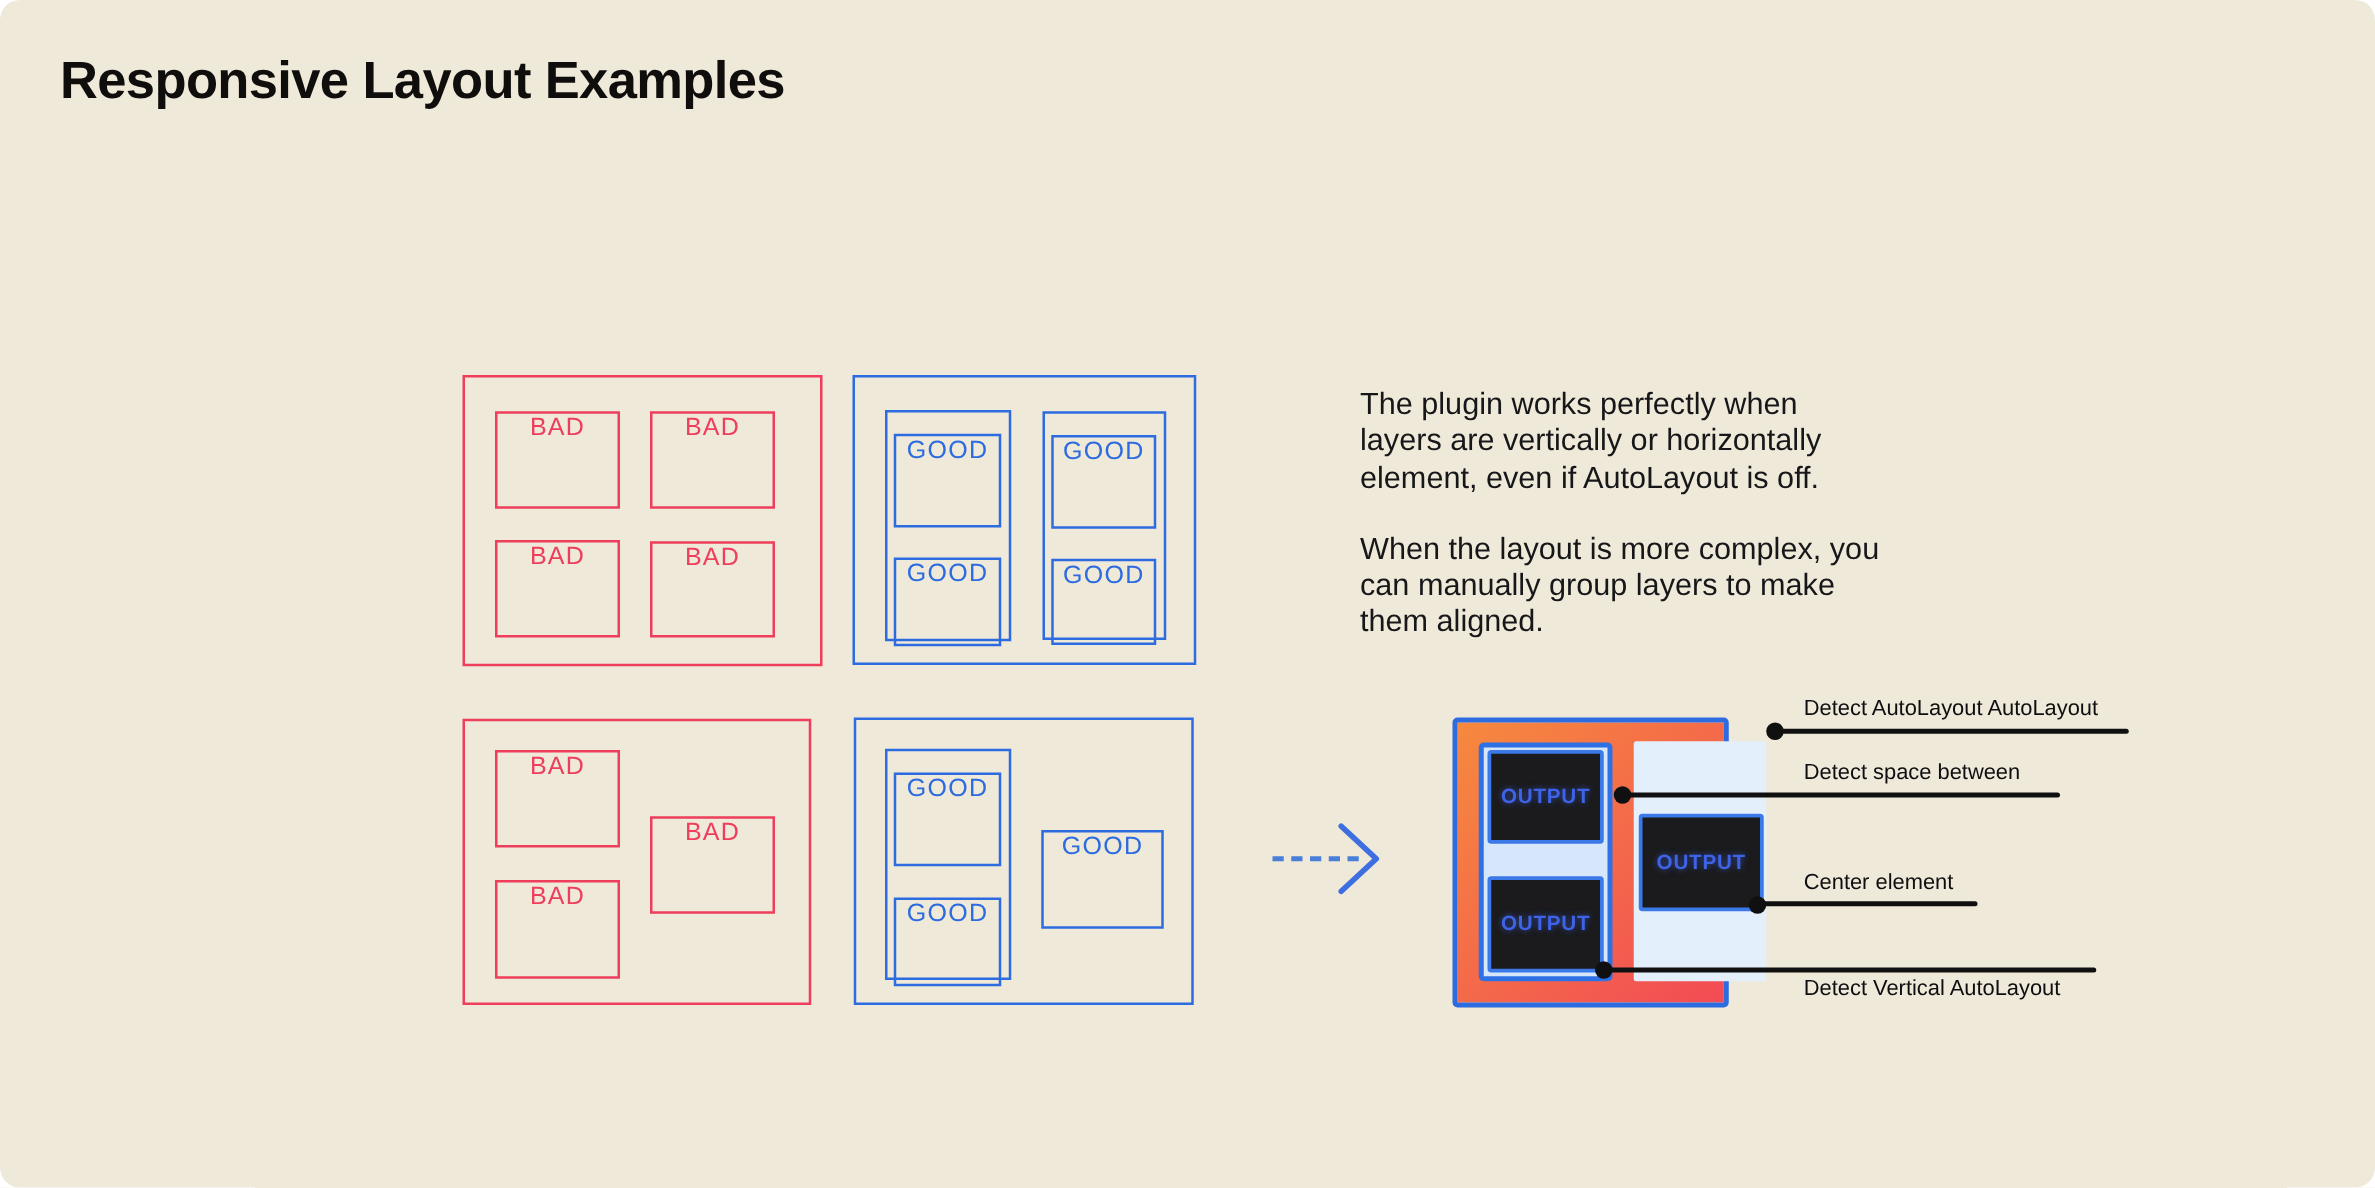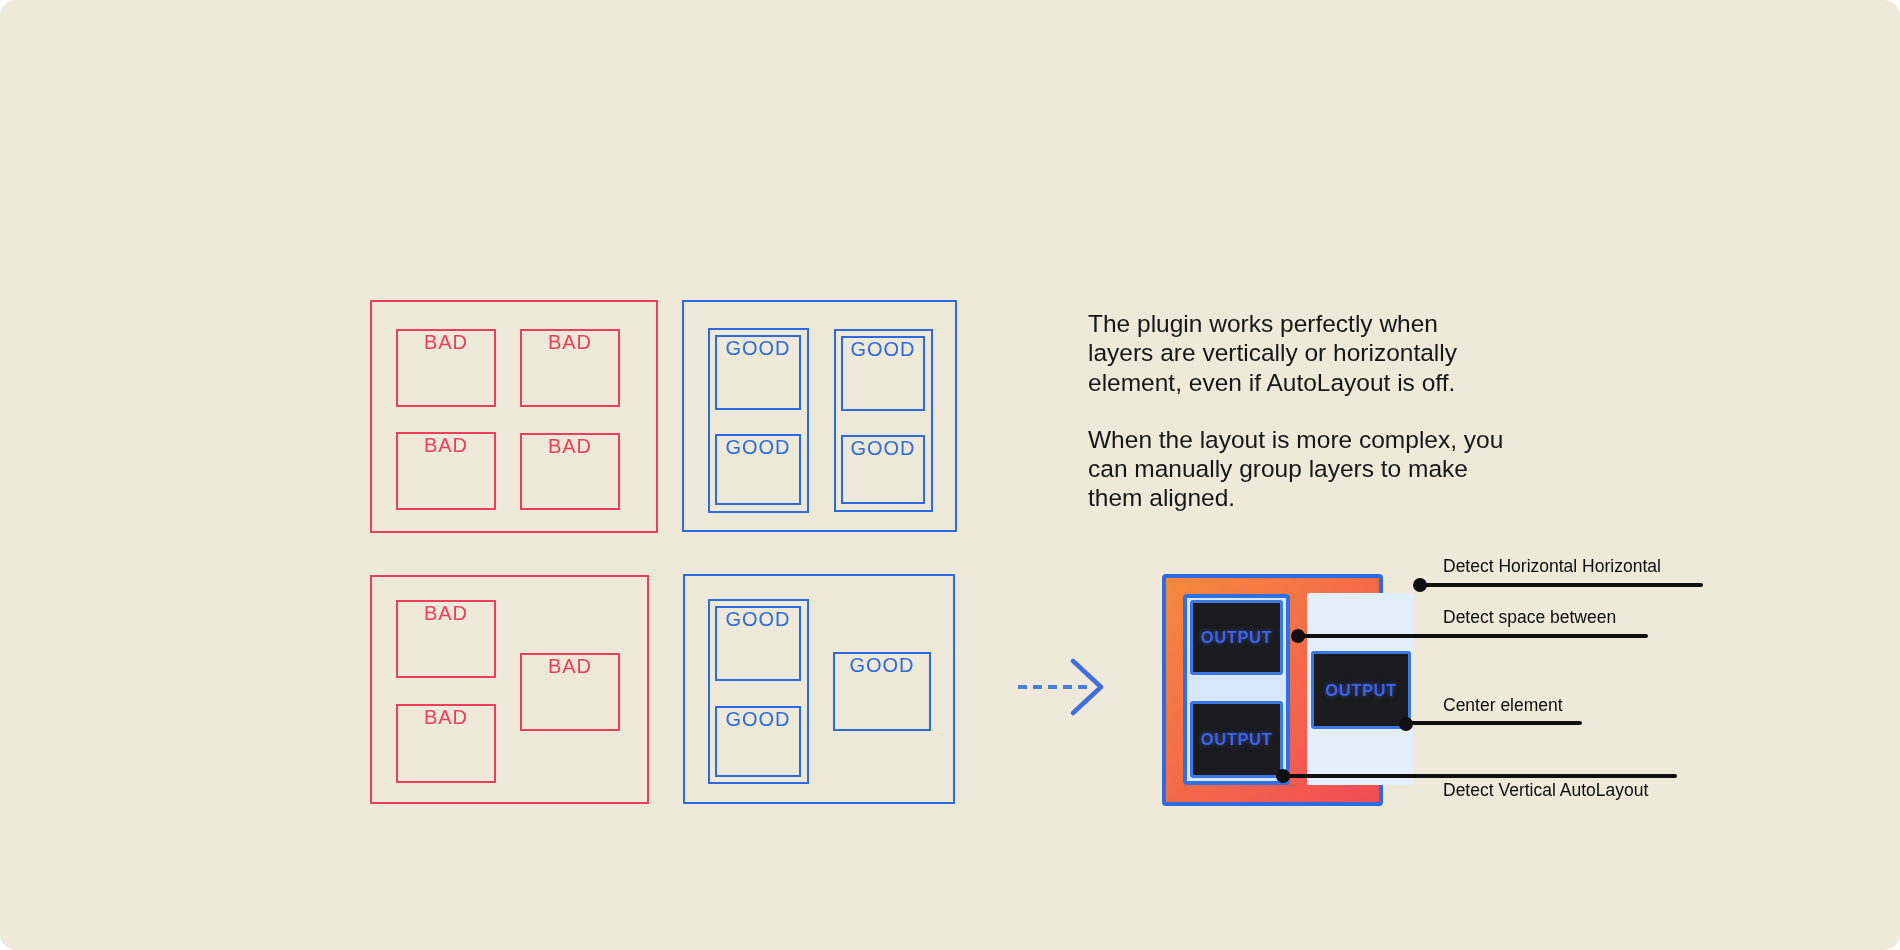--- a/index.html
+++ b/index.html
@@ -22,21 +22,21 @@
   .group.red{border:2.5px solid var(--red);}
   .group.blue{border:2.5px solid var(--blue);}
   .wrap{position:absolute; box-sizing:border-box;}
   .wrap.blue{border:2.5px solid var(--blue);}
   .box{
     position:absolute; box-sizing:border-box;
     display:flex; align-items:flex-start; justify-content:center;
     font-size:20px; font-weight:500; letter-spacing:1px;
   }
   .box.red{border:2.5px solid var(--red); color:var(--red);}
-  .box.blue{border:2.5px solid var(--blue); color:var(--blue);}
+  .box.blue{border:2.5px solid var(--blue); color:var(--blue);margin-top:12px;}
   
   .desc{position:absolute; left:1088px; top:309px; width:500px;
         font-size:24.5px; line-height:29.3px; color:#17171A;}
   .desc .para2{margin-top:28px;}
   .desc b{font-weight:400;text-align:right;}
   
   .arrow{position:absolute; left:1005px; top:650px;}
   
   .output{position:absolute; left:1162px; top:574px; width:221px; height:232px;}
   .out-frame{
@@ -63,20 +63,21 @@
   
   .ann-label{position:absolute; font-size:17.5px; color:#0E0E10; white-space:nowrap;}
   .ann-line{position:absolute; height:4px; background:#101010; border-radius:2px;}
   .ann-dot{position:absolute; width:14px; height:14px; border-radius:50%; background:#101010;}
 </style>
 </head>
 <body>
 
 <div class="page">
 
+  <h1 class="title">Responsive Layout Examples</h1>
 
   <div class="group red" style="left:370px;top:300px;width:288px;height:233px;">
     <div class="box red" style="left:24px;top:27px;width:100px;height:78px;">
       <span>BAD</span>
       </div>
     <div class="box red" style="left:148px;top:27px;width:100px;height:78px;">
       <span>BAD</span>
       </div>
     <div class="box red" style="left:24px;top:130px;width:100px;height:78px;">
       <span>BAD</span>
@@ -160,21 +161,21 @@
         <span>OUTPUT</span>
         </div>
     </div>
     <div class="out-box" style="left:149px;top:77px;width:100px;height:78px;">
       <span>OUTPUT</span>
       </div>
   </div>
 
   <div class="ann-dot" style="left:1413px;top:578px;"></div>
   <div class="ann-line" style="left:1417px;top:583px;width:286px;"></div>
-  <div class="ann-label" style="left:1443px;top:556px;">Detect Horizontal Horizontal</div>
+  <div class="ann-label" style="left:1443px;top:556px;">Detect AutoLayout AutoLayout</div>
 
   <div class="ann-dot" style="left:1291px;top:629px;"></div>
   <div class="ann-line" style="left:1298px;top:634px;width:350px;"></div>
   <div class="ann-label" style="left:1443px;top:607px;">Detect space between</div>
 
   <div class="ann-dot" style="left:1399px;top:717px;"></div>
   <div class="ann-line" style="left:1406px;top:721px;width:176px;"></div>
   <div class="ann-label" style="left:1443px;top:695px;">Center element</div>
 
   <div class="ann-dot" style="left:1276px;top:769px;"></div>

